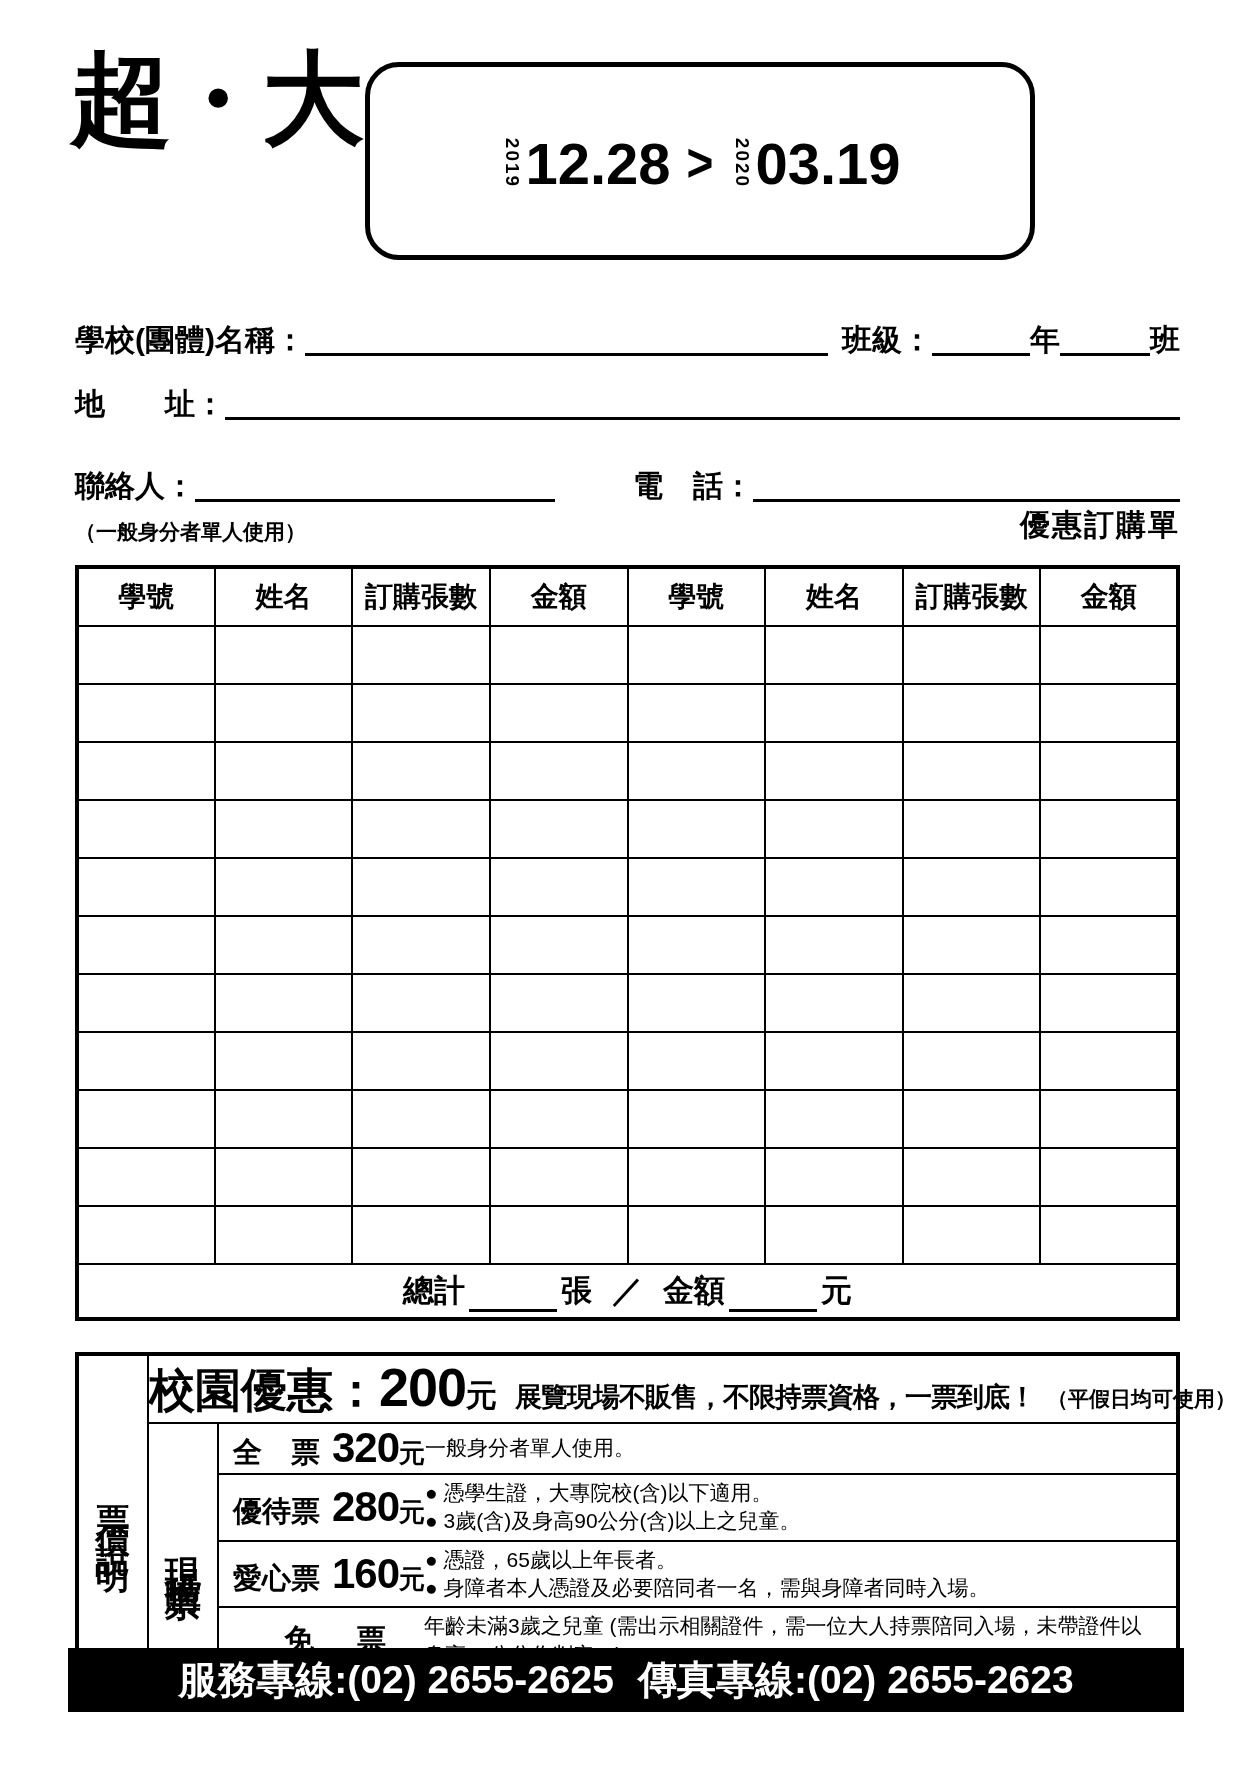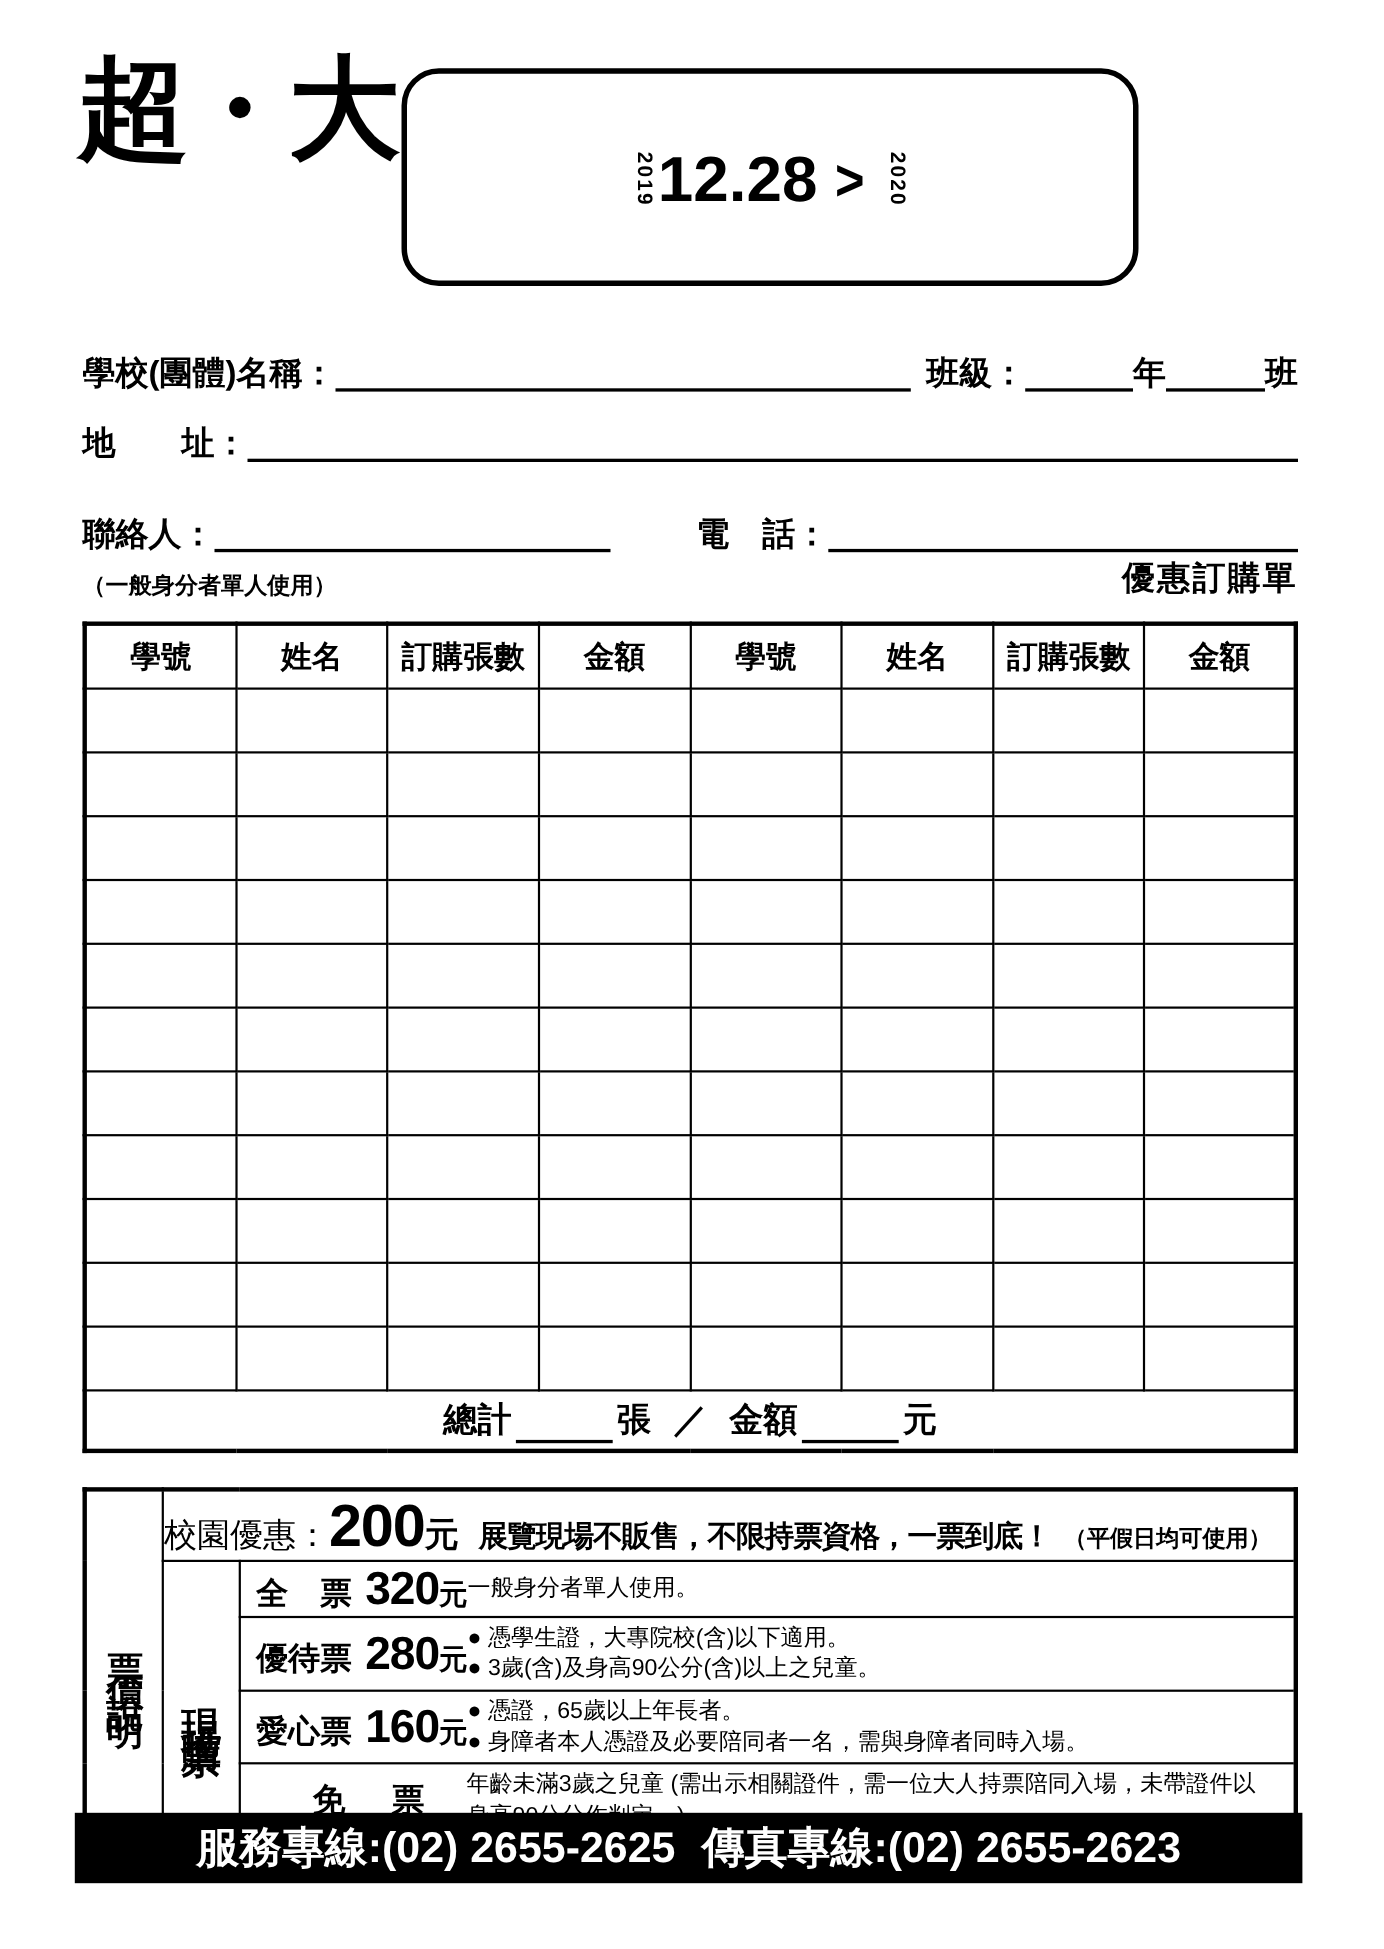--- a/index.html
+++ b/index.html
@@ -58,21 +58,21 @@
   .price td{border:2px solid #000;padding:0;vertical-align:middle;}
   .r-campus{height:58px;} .r-full{height:48px;} .r-conc{height:60px;}
   .r-love{height:62px;} .r-free{height:64px;}
   .vcell{text-align:center;}
   .vtext{writing-mode:vertical-rl;text-orientation:upright;margin:0 auto;
          font-weight:900;line-height:1;}
   .vt-main{font-size:34px;letter-spacing:18px;}
   .vt-onsite{font-size:36px;letter-spacing:10px;}
   .campus-cell{padding-left:16px;}
   .campus-flex{display:flex;align-items:baseline;white-space:nowrap;}
-  .campus-label{font-size:30px;font-weight:400;}
+  .campus-label{font-size:46px;font-weight:700;}
   .campus-price{font-size:54px;font-weight:900;letter-spacing:-1px;}
   .campus-unit{font-size:31px;font-weight:900;}
   .campus-desc{font-size:27px;font-weight:900;letter-spacing:-1px;margin-left:18px;}
   .campus-note{font-size:21px;font-weight:700;margin-left:12px;}
   .trow-cell .trow{display:flex;align-items:center;width:100%;}
   .tname{flex:0 0 205px;display:flex;align-items:baseline;padding-left:14px;
          box-sizing:border-box;white-space:nowrap;}
   .tname .nm{font-size:29px;font-weight:700;}
   .tname .pr{font-size:42px;font-weight:700;margin-left:12px;letter-spacing:-1px;}
   .tname .un{font-size:26px;font-weight:700;}
@@ -99,20 +99,21 @@
   <div class="venue-box">
     <div class="date-line">
       <span class="year-wrap">
           <span>2019</span>
         </span>
       <span class="date-num">12.28</span>
       <span class="date-arrow">&gt;</span>
       <span class="year-wrap">
           <span>2020</span>
         </span>
+      <span class="date-num">03.19</span>
     </div>
   </div>
 
   <div class="frow row-school">
     <span class="lbl">學校(團體)名稱：</span>
     <span class="blank grow"></span>
     <span class="lbl ml6">班級：</span>
     <span class="blank w100"></span>
     <span class="lbl">年</span>
     <span class="blank w90"></span>

